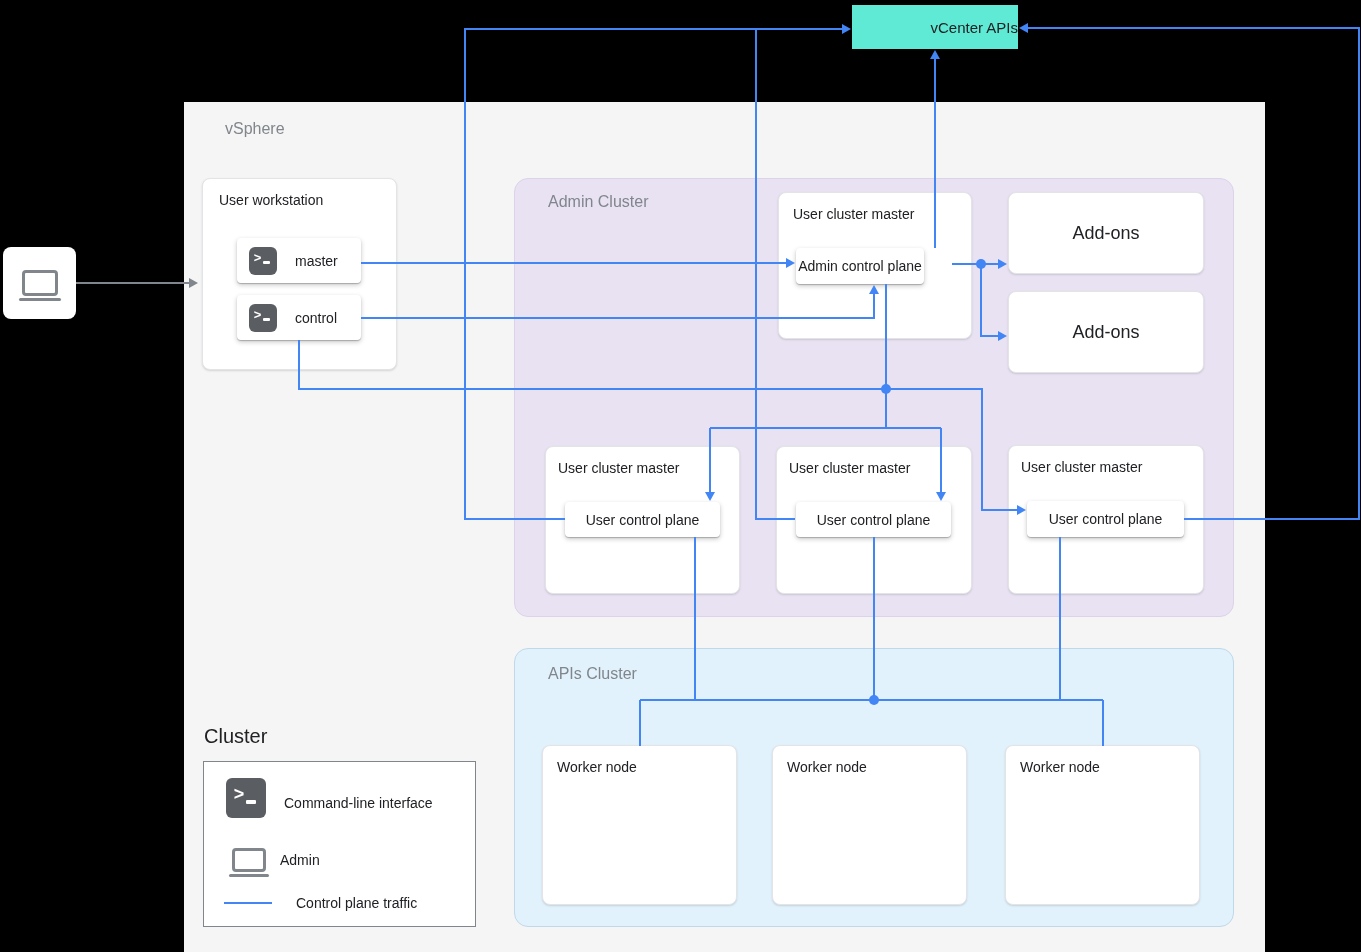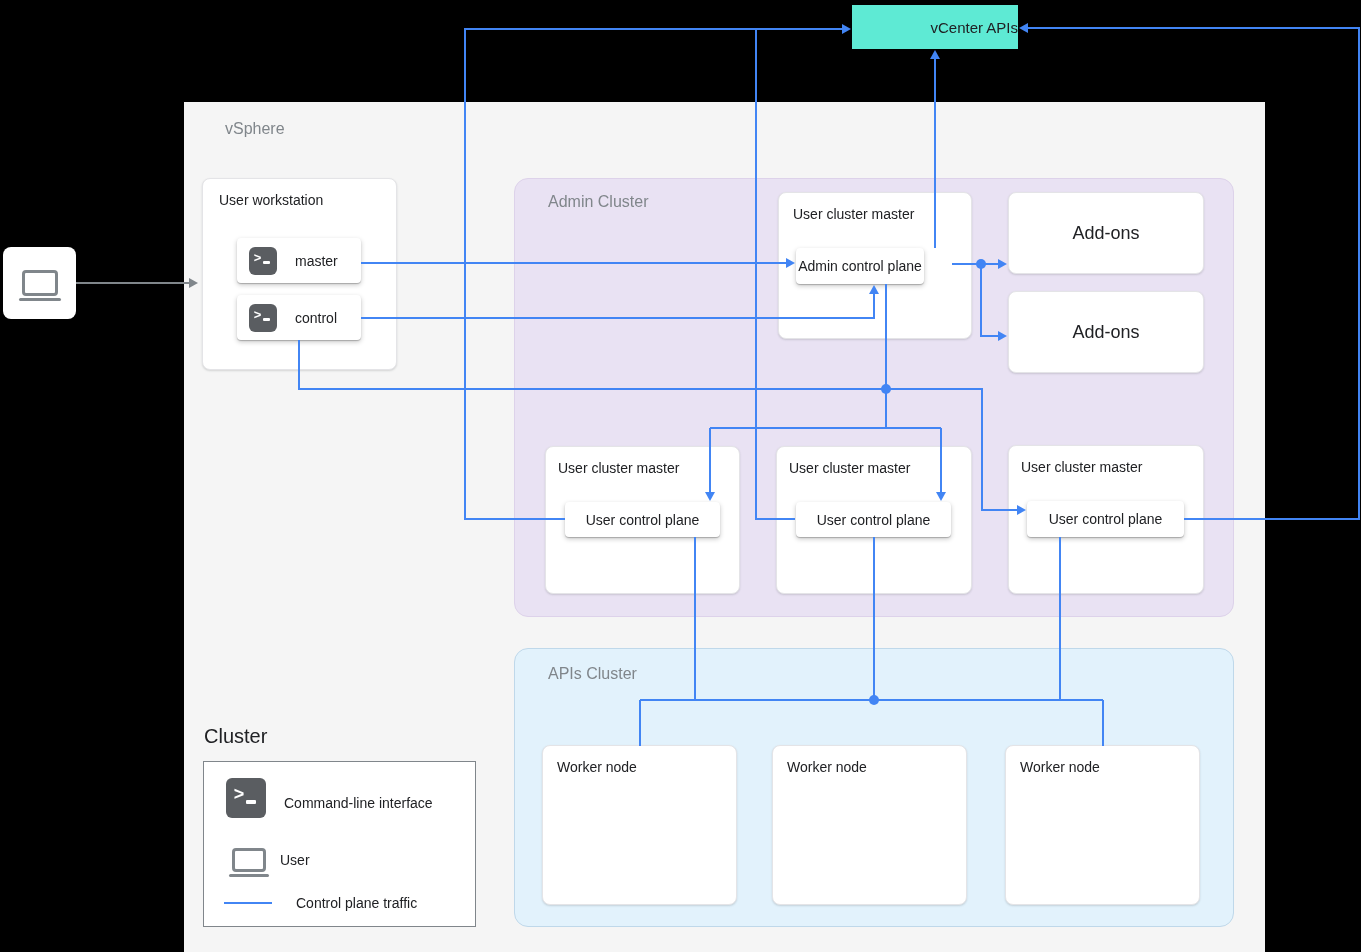--- a/index.html
+++ b/index.html
@@ -149,21 +149,21 @@
 
   <div class="legend-title">Cluster</div>
   <div class="legend-box">
     <span class="term big" style="position:absolute;left:22px;top:16px;width:40px;height:40px;">
         <span class="gt">&gt;</span>
         <span class="bar"></span>
       </span>
     <div class="legend-label" style="left:80px;top:33px;">Command-line interface</div>
 
     <span class="laptop" style="position:absolute;left:28px;top:86px;width:28px;height:18px;"></span>
-    <div class="legend-label" style="left:76px;top:90px;">User</div>
+    <div class="legend-label" style="left:76px;top:90px;">Admin</div>
 
     <span class="legend-line" style="left:20px;top:140px;"></span>
     <div class="legend-label" style="left:80px;top:133px;margin-left:12px;">Control plane traffic</div>
   </div>
 
   <svg class="overlay" width="1361" height="952" viewBox="0 0 1361 952">
     <defs>
       <marker id="ab" markerUnits="userSpaceOnUse" markerWidth="10" markerHeight="10" refX="1" refY="5" orient="auto">
         <path d="M0,0 L9,5 L0,10 Z" fill="#4285F4"></path>
       </marker>

